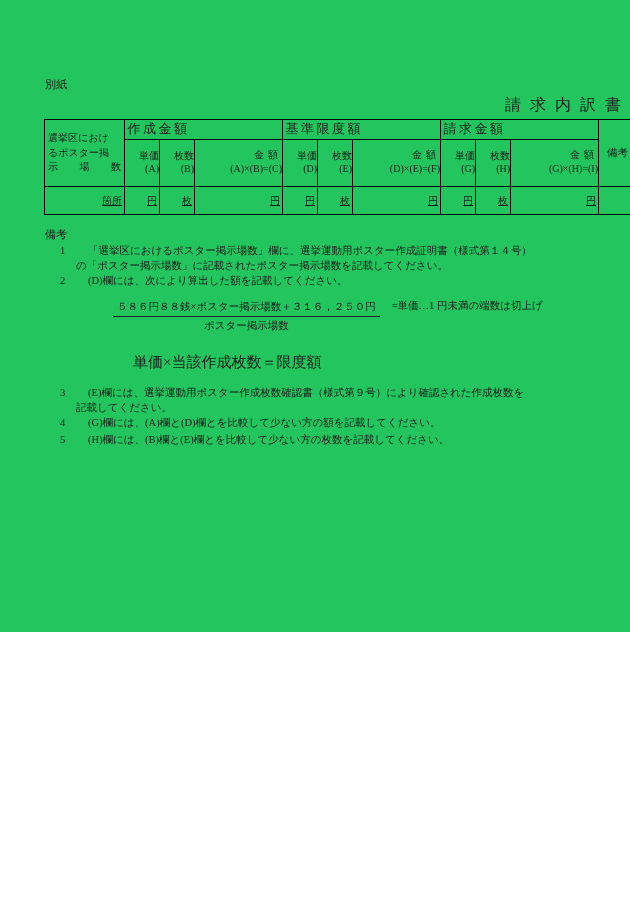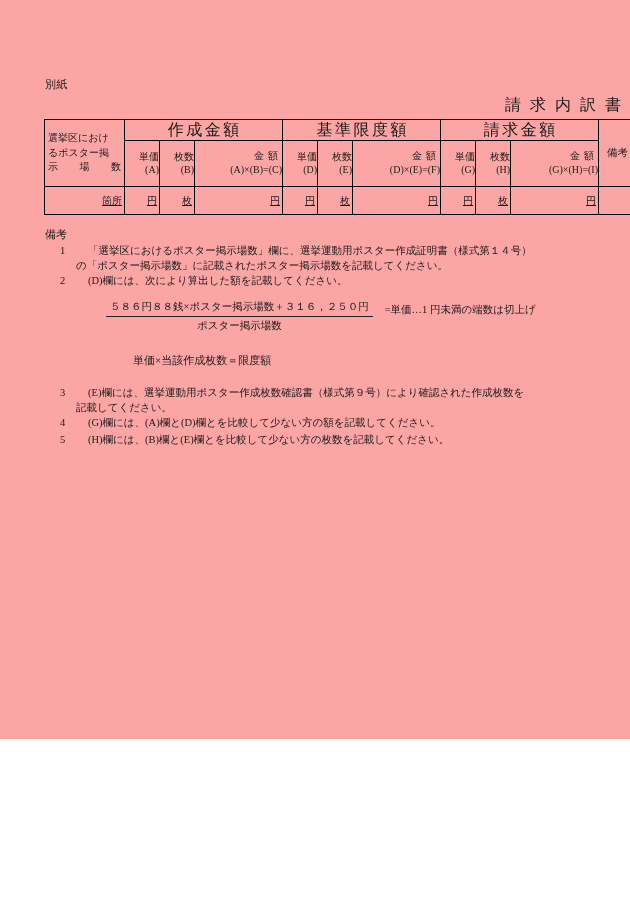--- a/index.html
+++ b/index.html
@@ -13,22 +13,22 @@
     position: relative;
     font-family: "Liberation Serif", "DejaVu Serif", serif;
     color: #1a1a1a;
     overflow: hidden;
   }
 
   .page {
     position: absolute;
     top: 0; left: 0;
     width: 630px;
-    height: 739px;
-    background: #fca5a5;
+    height: 632px;
+    background: #22c55e;
   }
 
   
   .attach-label {
     position: absolute;
     left: 45px;
     top: 78px;
     font-size: 11px;
     line-height: 1.2;
     letter-spacing: 0.3px;
@@ -83,23 +83,23 @@
     line-height: 1.45;
     white-space: nowrap;
   }
   .cell-poster .ln.j {
     display: flex;
     justify-content: space-between;
   }
   .cell-poster .ln.j span { display: inline-block; }
 
   .grp-head {
-    text-align: center;
+    text-align: left;
     height: 18px;
-    font-size: 16px;
+    font-size: 13px;
     letter-spacing: 2.5px;
     text-indent: 2.5px;
     white-space: nowrap;
   }
   .sub-head {
     text-align: right;
     height: 44px;
     font-size: 10px;
     white-space: nowrap;
   }
@@ -230,29 +230,29 @@
       <span>「選挙区におけるポスター掲示場数」欄に、選挙運動用ポスター作成証明書（様式第１４号）</span>
     </div>
     <div style="padding-left:16px;">の「ポスター掲示場数」に記載されたポスター掲示場数を記載してください。</div>
   </div>
 
   <div style="position:absolute;left:60px;top:273px;font-size:10.5px;line-height:15px;white-space:nowrap;display:flex;">
     <span style="width:28px;flex:none;">2</span>
     <span>(D)欄には、次により算出した額を記載してください。</span>
   </div>
 
-  <div style="position:absolute;left:106px;top:299px;display:flex;align-items:flex-end;">
+  <div style="position:absolute;left:113px;top:299px;display:flex;align-items:flex-start;">
     <div style="display:inline-block;text-align:center;">
       <div style="font-size:10.5px;line-height:16px;padding:0 4px 1px 4px;border-bottom:1px solid #222;white-space:nowrap;">５８６円８８銭×ポスター掲示場数＋３１６，２５０円</div>
       <div style="font-size:10.5px;line-height:17px;white-space:nowrap;">ポスター掲示場数</div>
     </div>
     <div style="font-size:10.5px;margin-left:12px;margin-bottom:17px;white-space:nowrap;">=単価…1 円未満の端数は切上げ</div>
   </div>
 
-  <div style="position:absolute;left:133px;top:353px;font-size:11px;white-space:nowrap;">単価×当該作成枚数＝限度額</div>
+  <div style="position:absolute;left:133px;top:353px;font-size:15px;white-space:nowrap;">単価×当該作成枚数＝限度額</div>
 
   <div style="position:absolute;left:60px;top:385px;font-size:10.5px;line-height:15px;white-space:nowrap;">
     <div style="display:flex;">
       <span style="width:28px;flex:none;">3</span>
       <span>(E)欄には、選挙運動用ポスター作成枚数確認書（様式第９号）により確認された作成枚数を</span>
     </div>
     <div style="padding-left:16px;">記載してください。</div>
   </div>
 
   <div style="position:absolute;left:60px;top:415px;font-size:10.5px;line-height:15px;white-space:nowrap;display:flex;">

